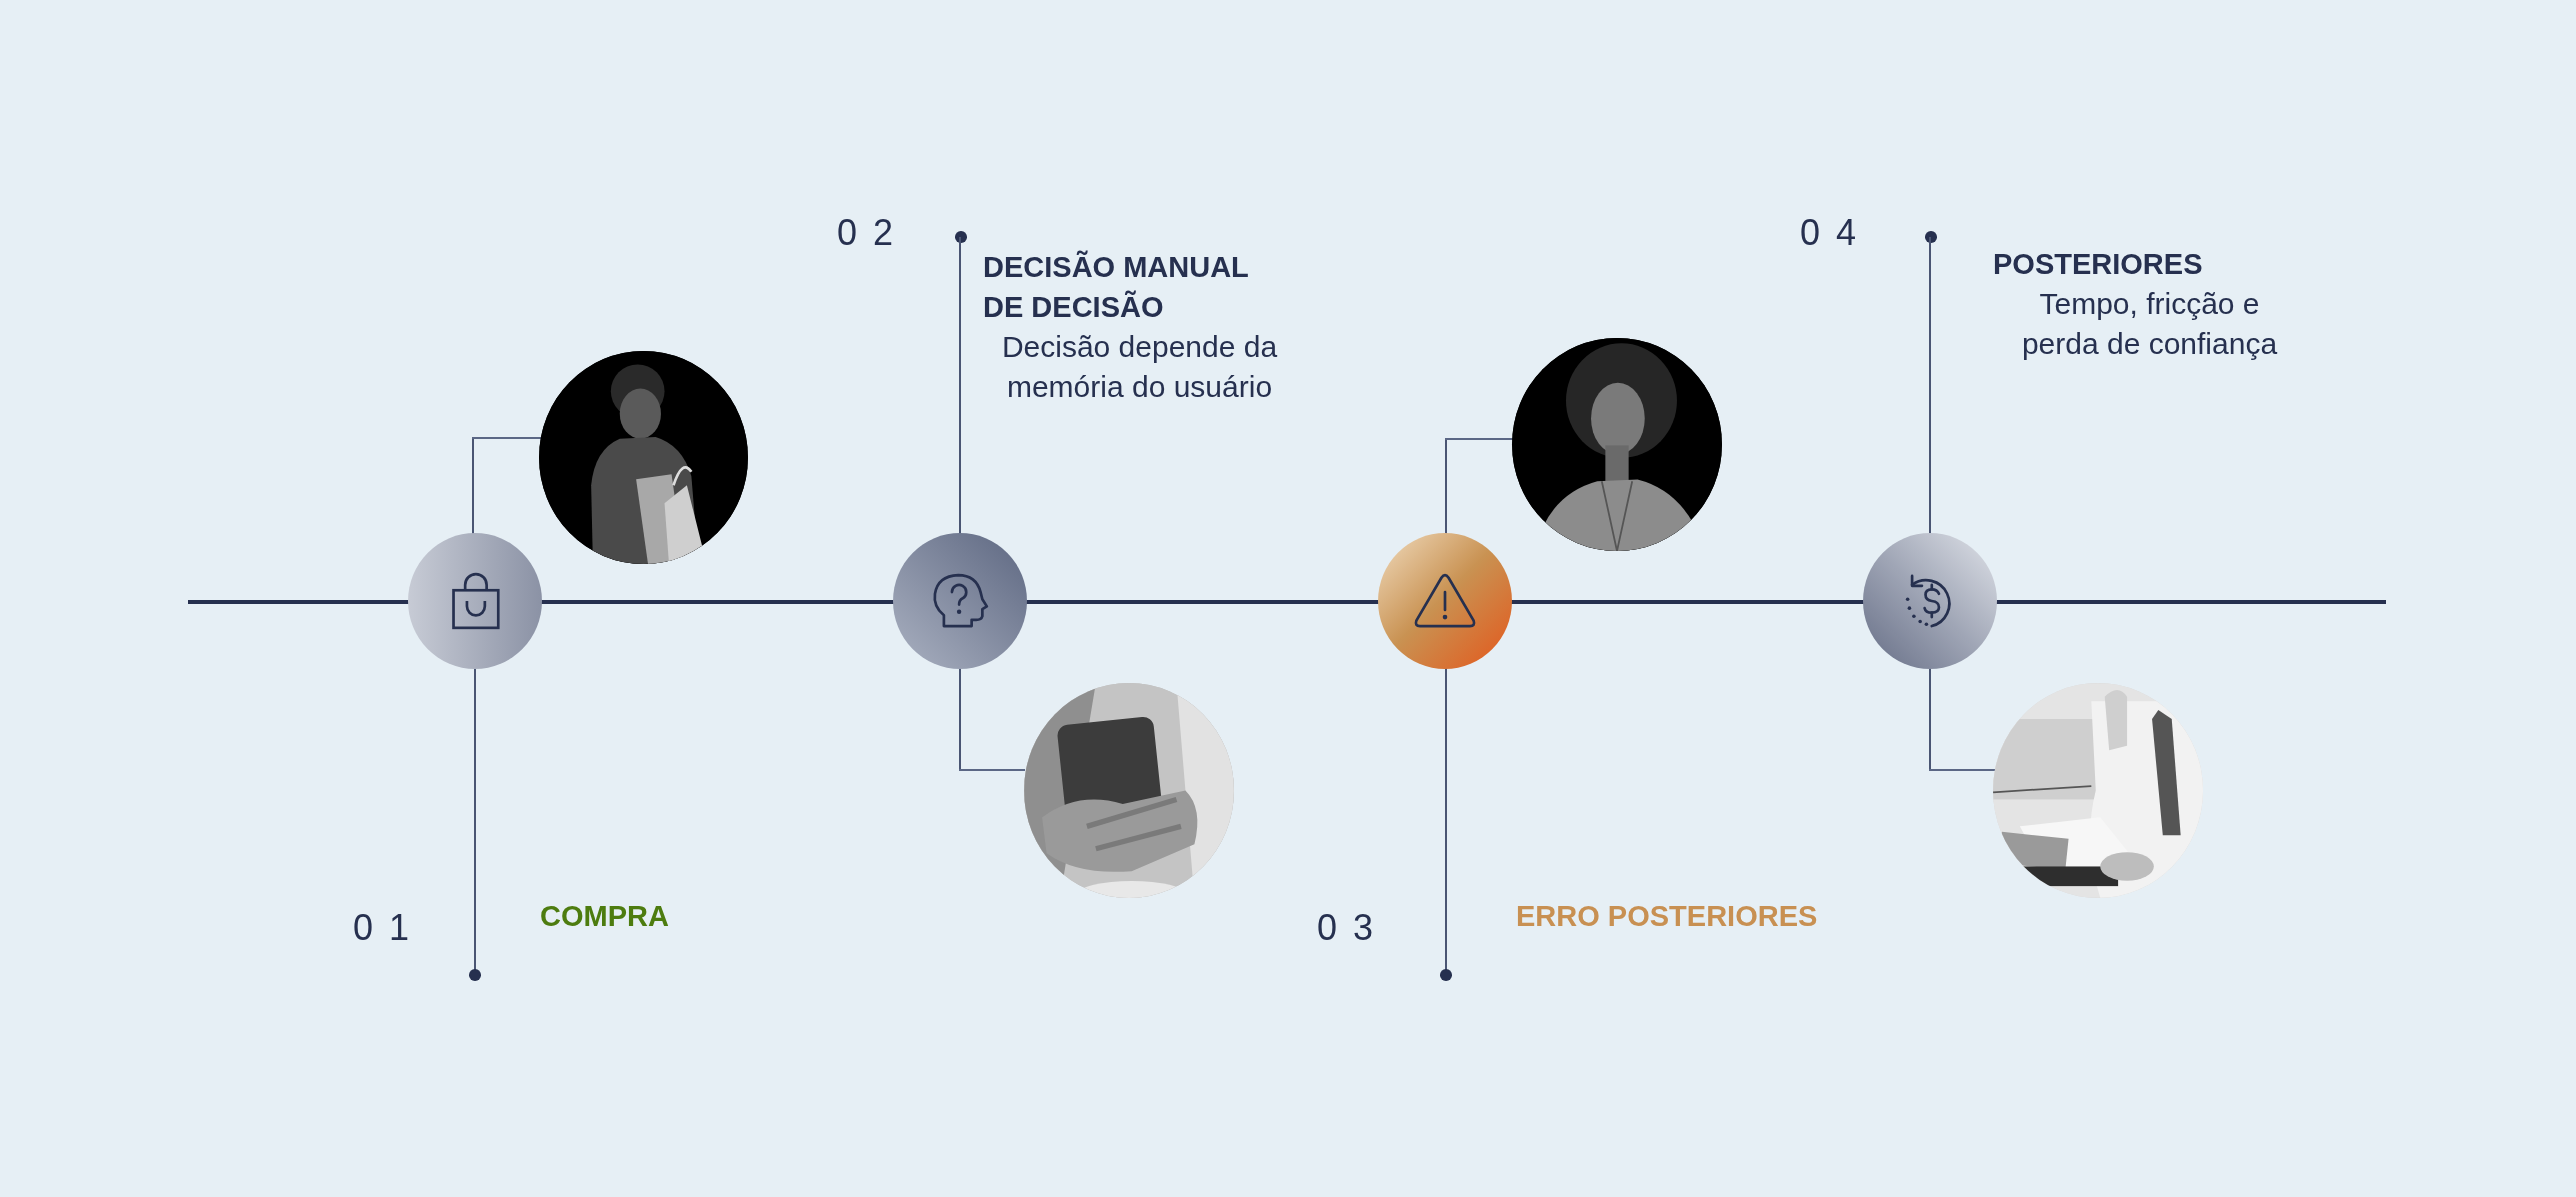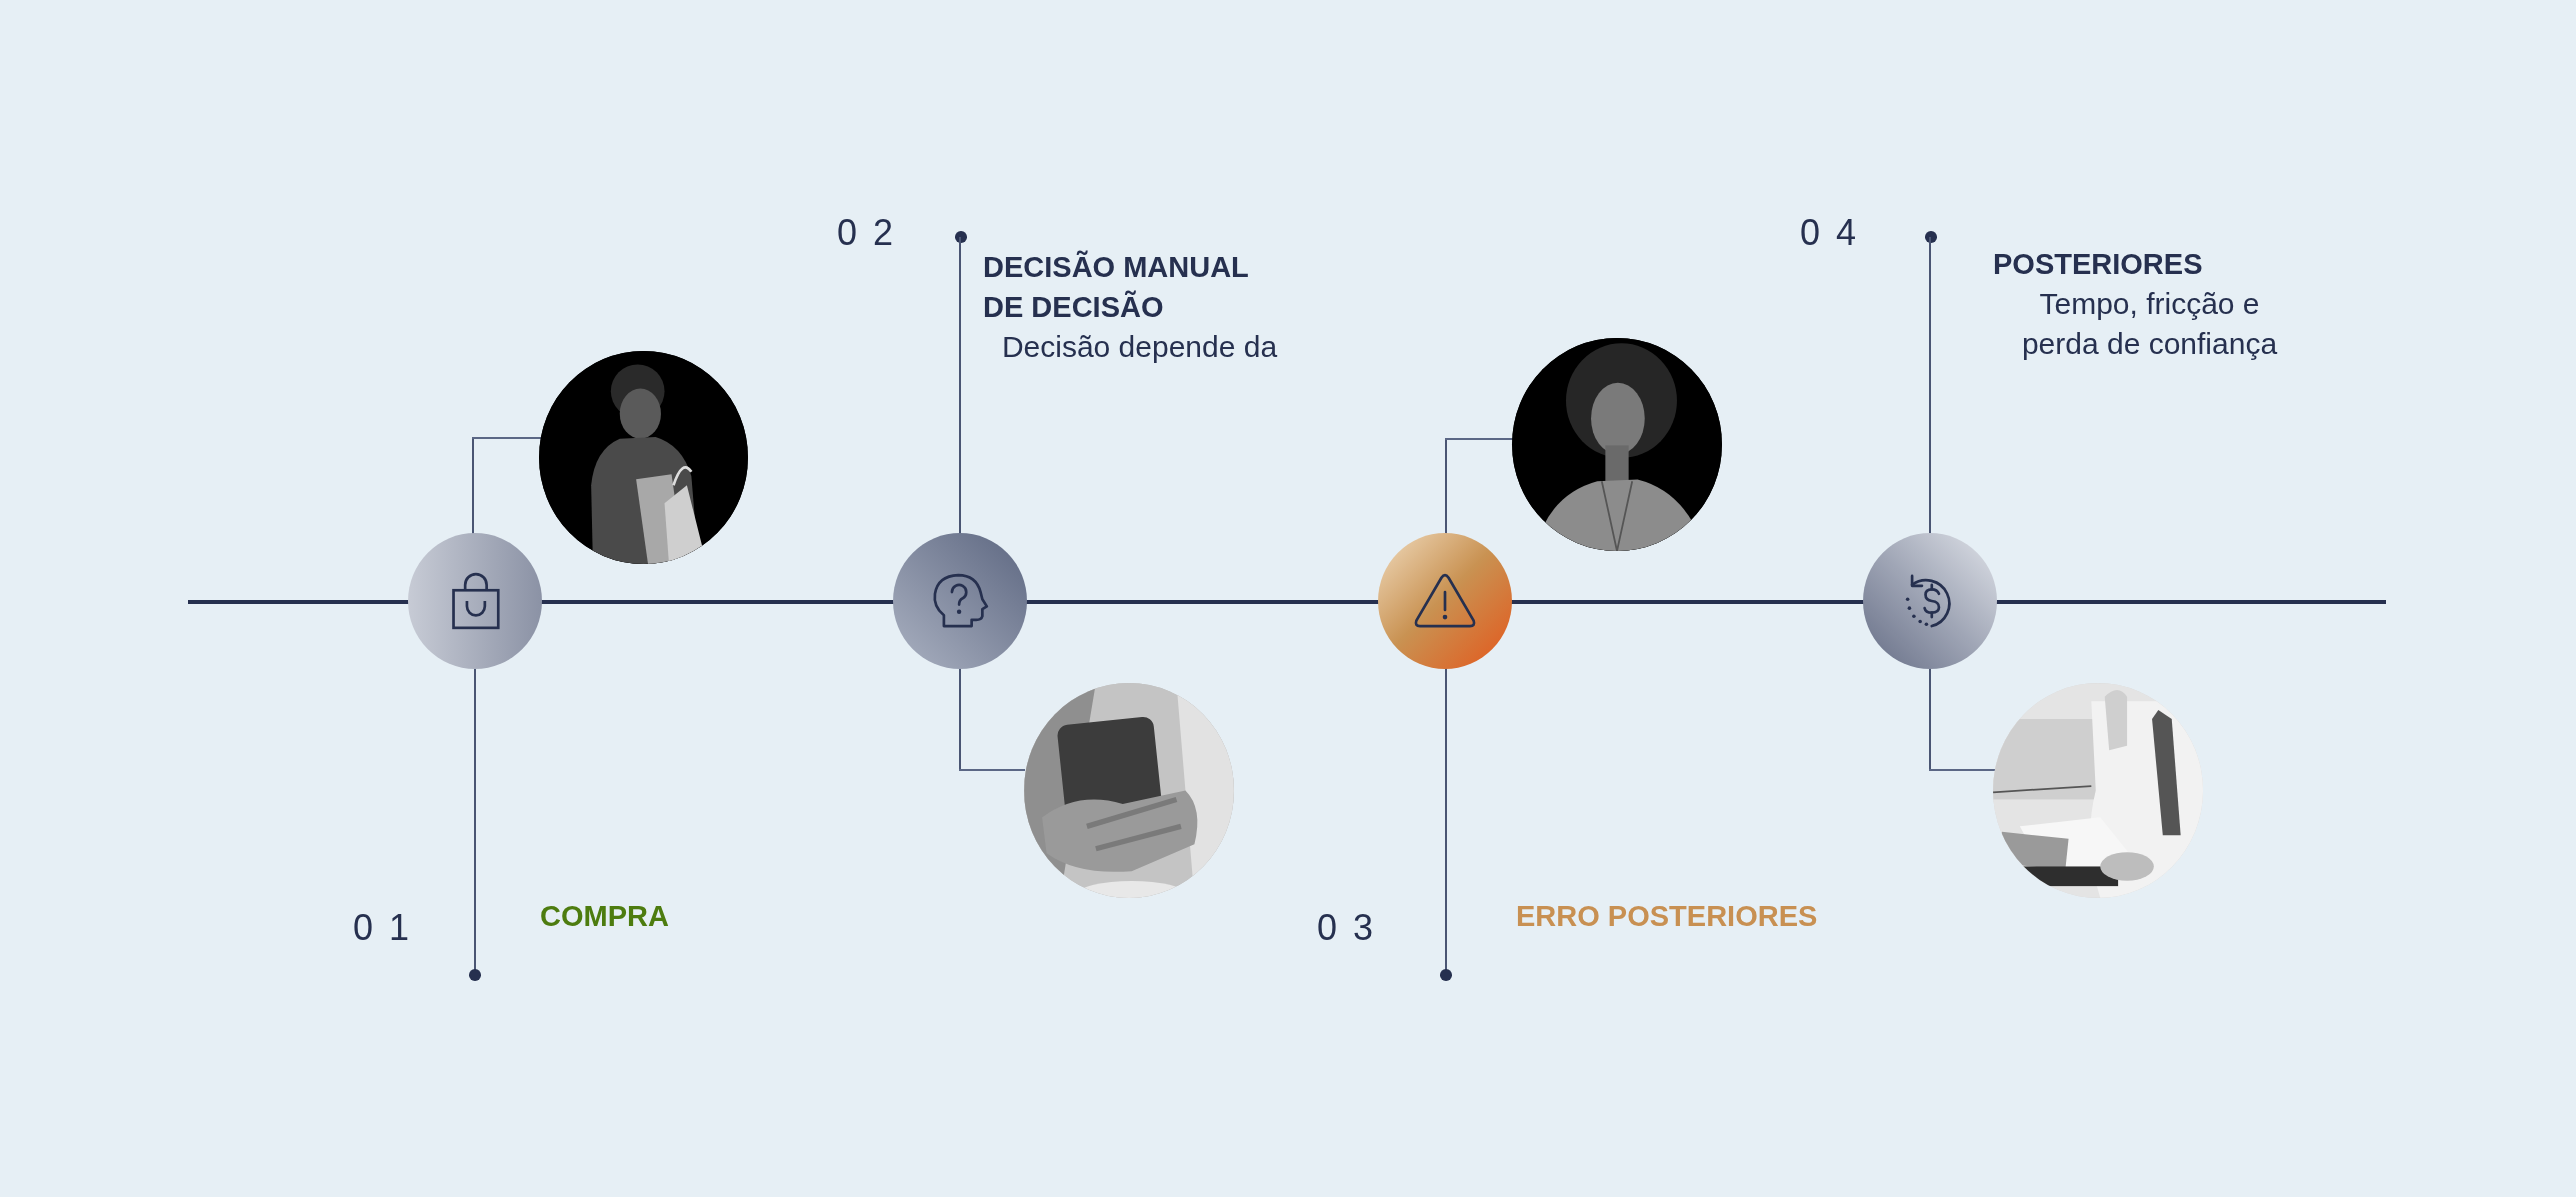--- a/index.html
+++ b/index.html
@@ -74,20 +74,21 @@
   <div class="abs dot" style="left:955px; top:231px;"></div>
   <div class="abs vline" style="left:959px; top:237px; height:297px;"></div>
   <div class="abs vline" style="left:959px; top:667px; height:103px;"></div>
   <div class="abs hline" style="left:959px; top:769px; width:66px;"></div>
 
   <div class="abs num" style="left:837px; top:215px;">02</div>
   <div class="abs" style="left:983px; top:247px; width:313px;">
     <div class="title">DECISÃO MANUAL</div>
     <div class="title">DE DECISÃO</div>
     <div class="desc">Decisão depende da</div>
+    <div class="desc">memória do usuário</div>
   </div>
 
   <div class="abs node n2" style="left:893px; top:533px;">
     <svg viewBox="0 0 76 76">
       <path d="M20 66 V54 Q8 44 10 30 Q13 10 36 9 Q56 9 61 28 L63 36 L68 44 L63 47 L63 55 Q62 59 56 59 L51 59 L51 66 Z" fill="none" stroke="#26304f" stroke-width="3" stroke-linejoin="round"></path>
       <path d="M29 28 a8 8 0 1 1 12 7 q-4 2 -4 7" fill="none" stroke="#26304f" stroke-width="3" stroke-linecap="round"></path>
       <circle cx="37" cy="50" r="2.5" fill="#26304f"></circle>
     </svg>
   </div>
 

